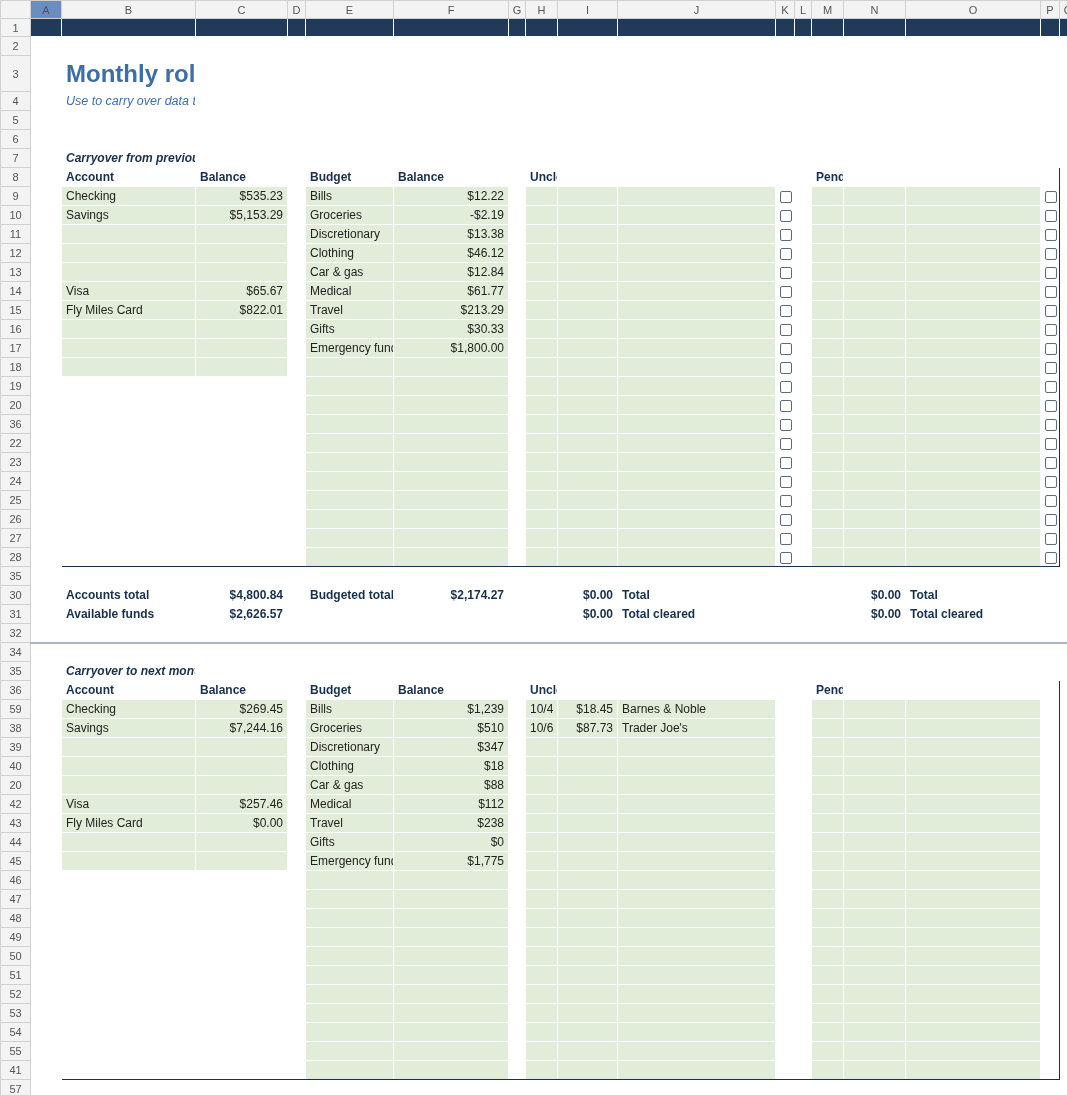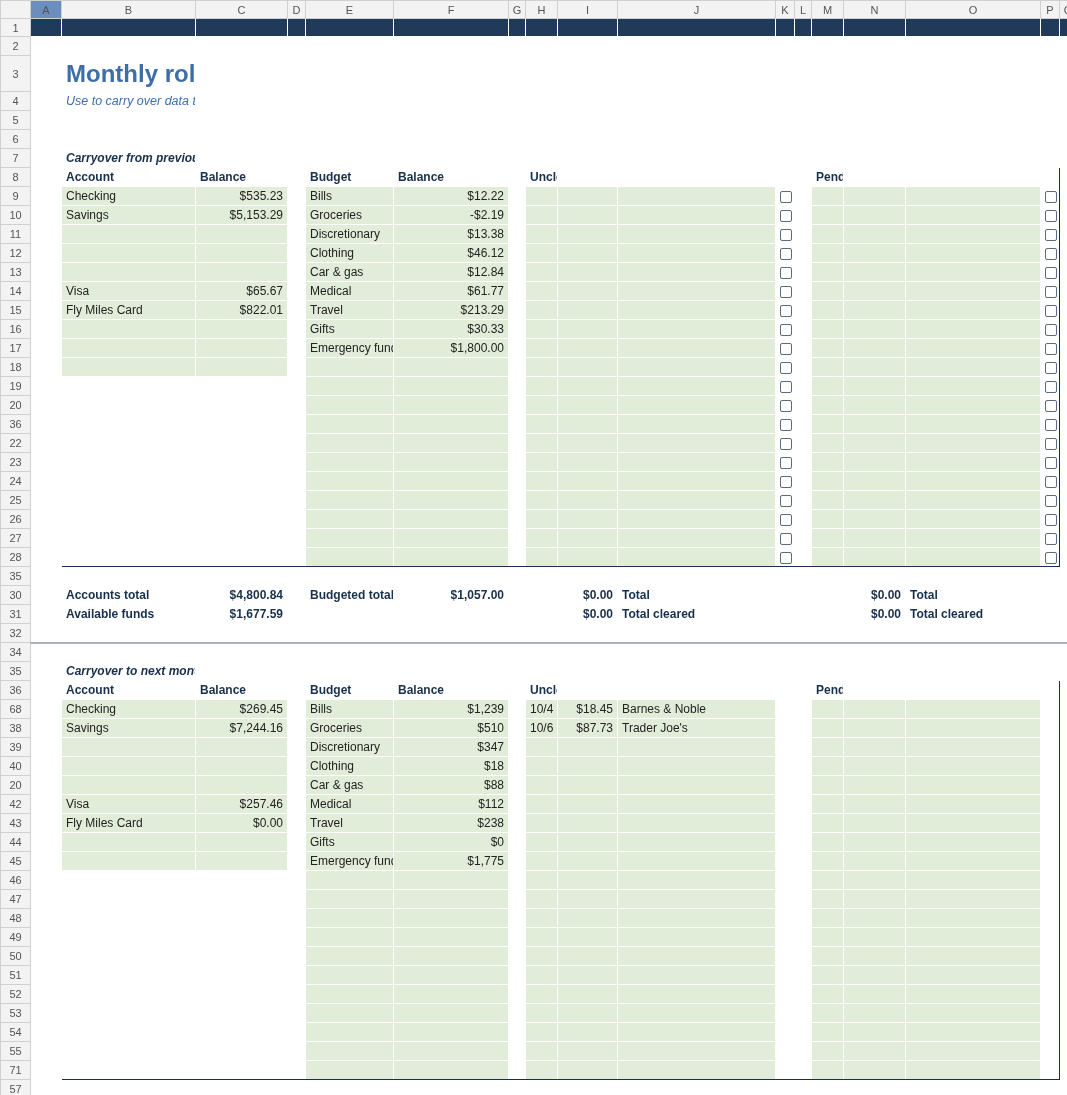--- a/index.html
+++ b/index.html
@@ -692,38 +692,38 @@
         <td></td>
         <td></td>
       </tr>
       <tr>
         <th class="rowhdr">30</th>
         <td></td>
         <td class="bold dark">Accounts total</td>
         <td class="bold dark r">$4,800.84</td>
         <td></td>
         <td class="bold dark">Budgeted total</td>
-        <td class="bold dark r">$1,057.00</td>
+        <td class="bold dark r">$2,174.27</td>
         <td></td>
         <td></td>
         <td class="bold dark r">$0.00</td>
         <td class="bold dark">Total</td>
         <td></td>
         <td></td>
         <td></td>
         <td class="bold dark r">$0.00</td>
         <td class="bold dark">Total</td>
         <td></td>
         <td></td>
       </tr>
       <tr>
         <th class="rowhdr">31</th>
         <td></td>
         <td class="bold dark">Available funds</td>
-        <td class="bold dark r">$1,677.59</td>
+        <td class="bold dark r">$2,626.57</td>
         <td></td>
         <td></td>
         <td></td>
         <td></td>
         <td></td>
         <td class="bold dark r">$0.00</td>
         <td class="bold dark">Total cleared</td>
         <td></td>
         <td></td>
         <td></td>
@@ -806,21 +806,21 @@
         <td class="sect-brd-top"></td>
         <td class="sect-brd-top"></td>
         <td class="sect-brd-top"></td>
         <td class="sect-brd-top bold dark">Pending reimbursement/income</td>
         <td class="sect-brd-top"></td>
         <td class="sect-brd-top"></td>
         <td class="sect-brd-top sect-brd-right"></td>
         <td></td>
       </tr>
       <tr>
-        <th class="rowhdr">68</th>
+        <th class="rowhdr">59</th>
         <td></td>
         <td class="sect-brd-left gcell">Checking</td>
         <td class="gcell r">$269.45</td>
         <td></td>
         <td class="gcell">Bills</td>
         <td class="gcell r">$1,239</td>
         <td></td>
         <td class="gcell r">10/4</td>
         <td class="gcell r">$18.45</td>
         <td class="gcell">Barnes &amp; Noble</td>
@@ -1186,21 +1186,21 @@
         <td class="gcell"></td>
         <td></td>
         <td></td>
         <td class="gcell"></td>
         <td class="gcell r"></td>
         <td class="gcell"></td>
         <td class="sect-brd-right"></td>
         <td></td>
       </tr>
       <tr>
-        <th class="rowhdr">71</th>
+        <th class="rowhdr">41</th>
         <td></td>
         <td class="sect-brd-left sect-brd-bottom"></td>
         <td class="sect-brd-bottom"></td>
         <td class="sect-brd-bottom"></td>
         <td class="gcell sect-brd-bottom"></td>
         <td class="gcell r sect-brd-bottom"></td>
         <td class="sect-brd-bottom"></td>
         <td class="gcell r sect-brd-bottom"></td>
         <td class="gcell r sect-brd-bottom"></td>
         <td class="gcell sect-brd-bottom"></td>

